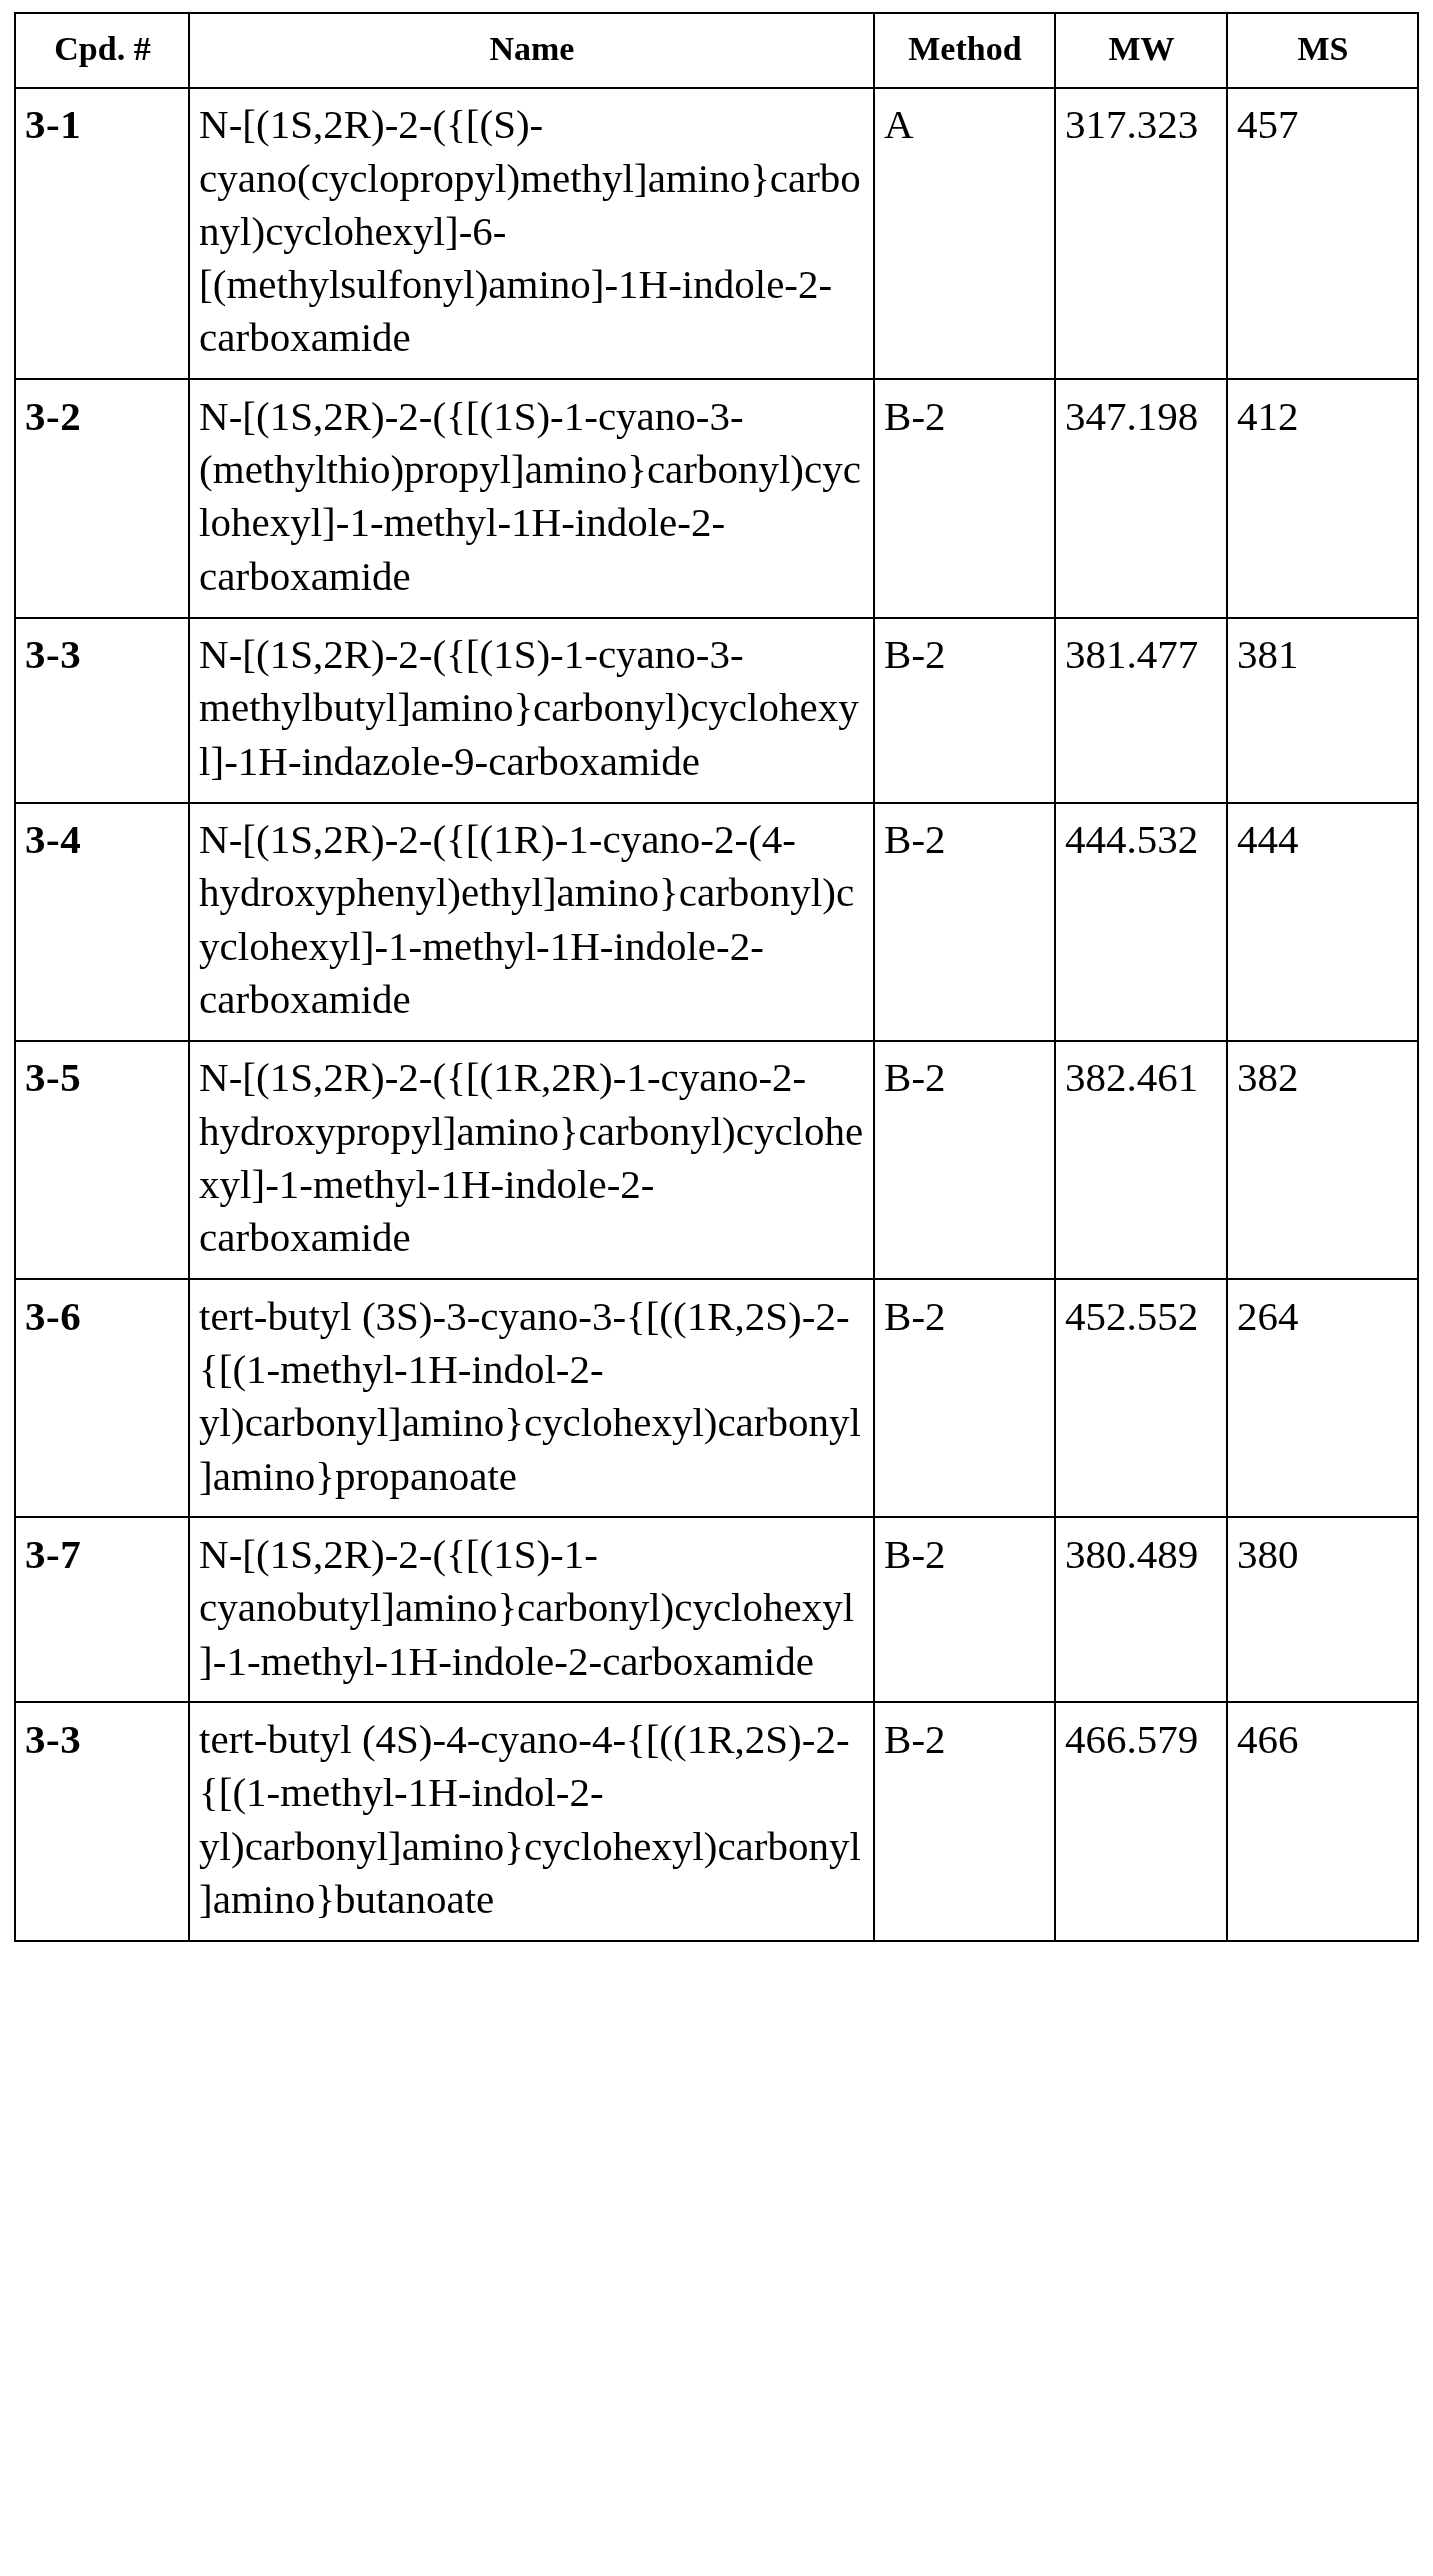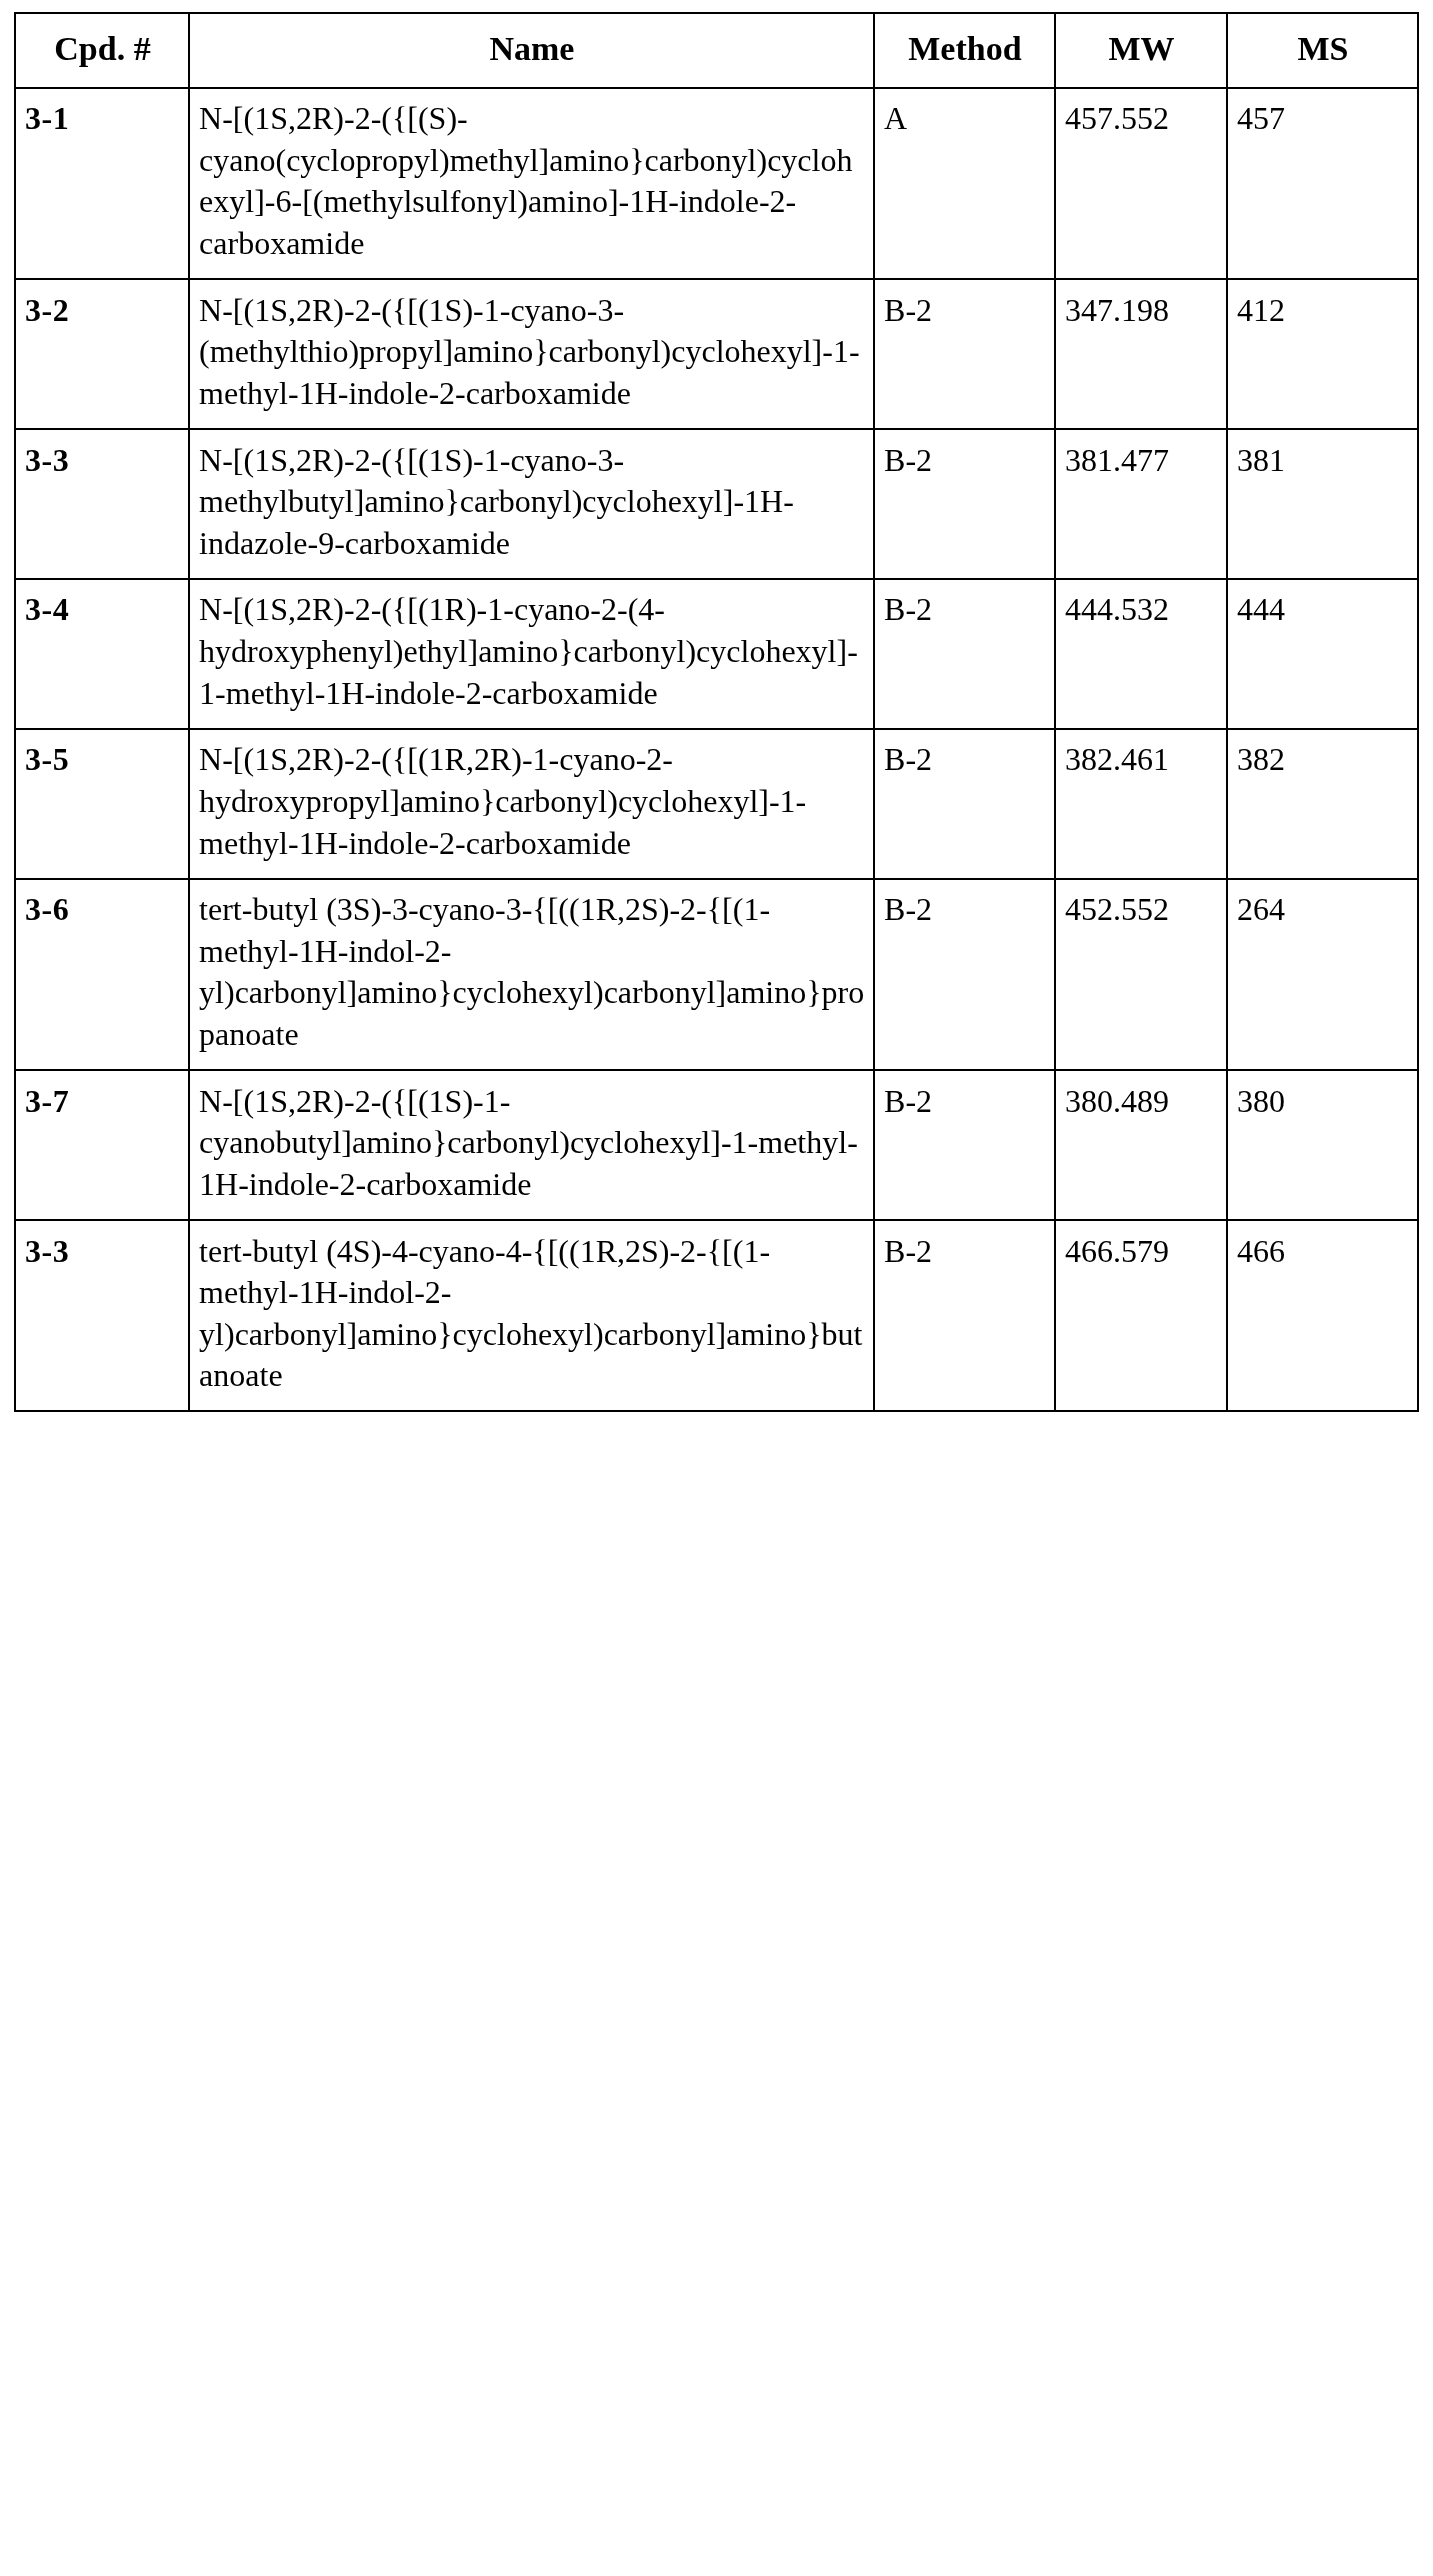--- a/index.html
+++ b/index.html
@@ -29,21 +29,21 @@
   table.cpd-table col.c-name  { width: 685px; }
   table.cpd-table col.c-meth  { width: 181px; }
   table.cpd-table col.c-mw    { width: 172px; }
   table.cpd-table col.c-ms    { width: 191px; }
 
   table.cpd-table th,
   table.cpd-table td {
     border: 2.9px solid #000000;
     vertical-align: top;
     padding: 9.6px 7.7px 13.5px 9.6px;
-    font-size: 32px;
+    font-size: 41px;
     line-height: 1.30;
     word-wrap: break-word;
     overflow-wrap: break-word;
     white-space: pre-wrap;
   }
   table.cpd-table thead th {
     text-align: center;
     font-weight: bold;
     font-size: 34px;
     padding-top: 13.5px;
@@ -79,21 +79,21 @@
         <th>Method</th>
         <th>MW</th>
         <th>MS</th>
       </tr>
     </thead>
     <tbody>
       <tr>
         <td class="cell-id">3-1</td>
         <td class="cell-name">N-[(1S,2R)-2-({[(S)-cyano(cyclopropyl)methyl]amino}carbonyl)cyclohexyl]-6-[(methylsulfonyl)amino]-1H-indole-2-carboxamide</td>
         <td class="cell-method">A</td>
-        <td class="cell-mw">457.552</td>
+        <td class="cell-mw">317.323</td>
         <td class="cell-ms">457</td>
       </tr>
       <tr>
         <td class="cell-id">3-2</td>
         <td class="cell-name">N-[(1S,2R)-2-({[(1S)-1-cyano-3-(methylthio)propyl]amino}carbonyl)cyclohexyl]-1-methyl-1H-indole-2-carboxamide</td>
         <td class="cell-method">B-2</td>
         <td class="cell-mw">347.198</td>
         <td class="cell-ms">412</td>
       </tr>
       <tr>

